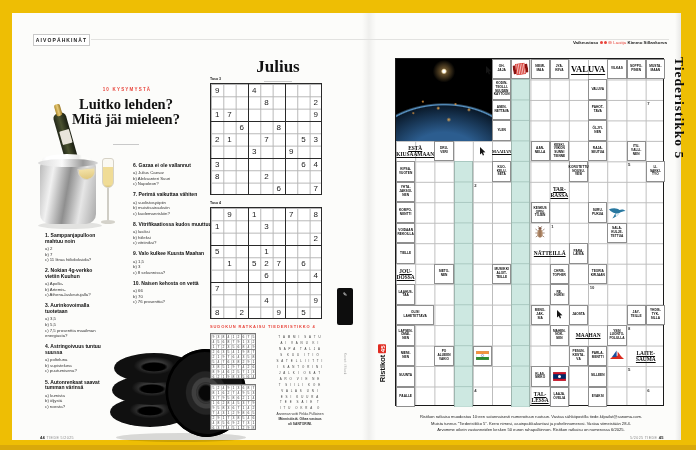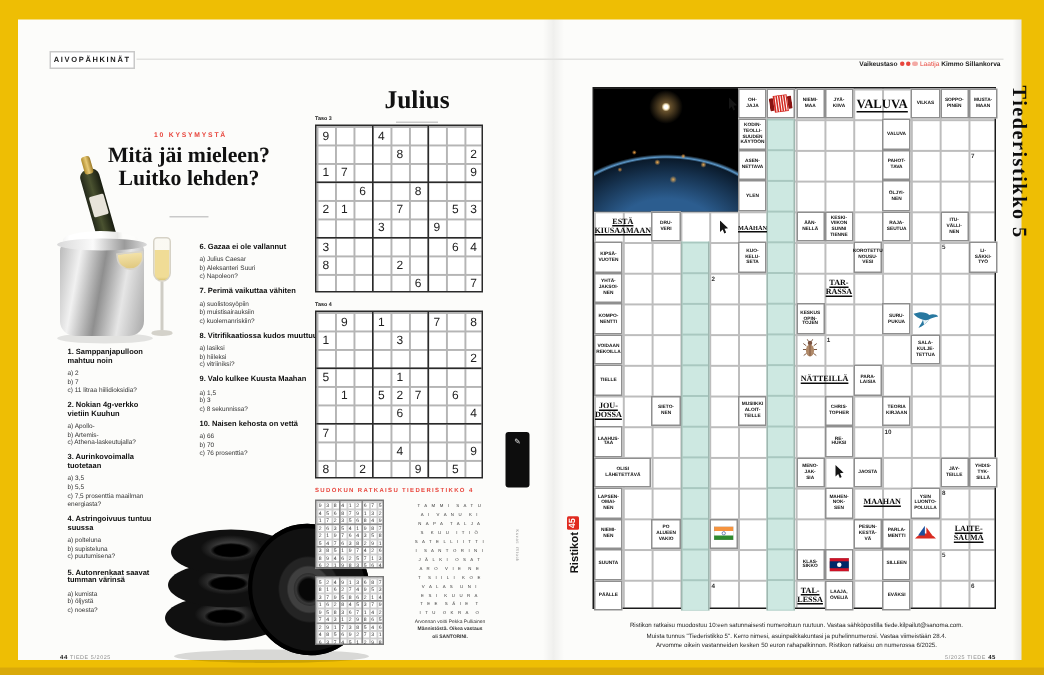--- a/index.html
+++ b/index.html
@@ -163,22 +163,22 @@
     <div class="gutter"></div>
     <div class="edge-shadow"></div>
 
     <div class="section-box">
       <span>AIVOPÄHKINÄT</span>
     </div>
     <div class="top-rule"></div>
 
     <div class="kicker">10 KYSYMYSTÄ</div>
     <div class="quiz-title">
+      <div>Luitko lehden?</div>
       <div>Mitä jäi mieleen?</div>
-      <div>Luitko lehden?</div>
     </div>
     <div class="quiz-divider"></div>
 
     <div class="champagne">
       <div class="cham-shadow"></div>
       <div class="bottle"></div>
       <div class="ice"></div>
       <div class="bucket"></div>
       <div class="coupe"></div>
       <div class="flute">

